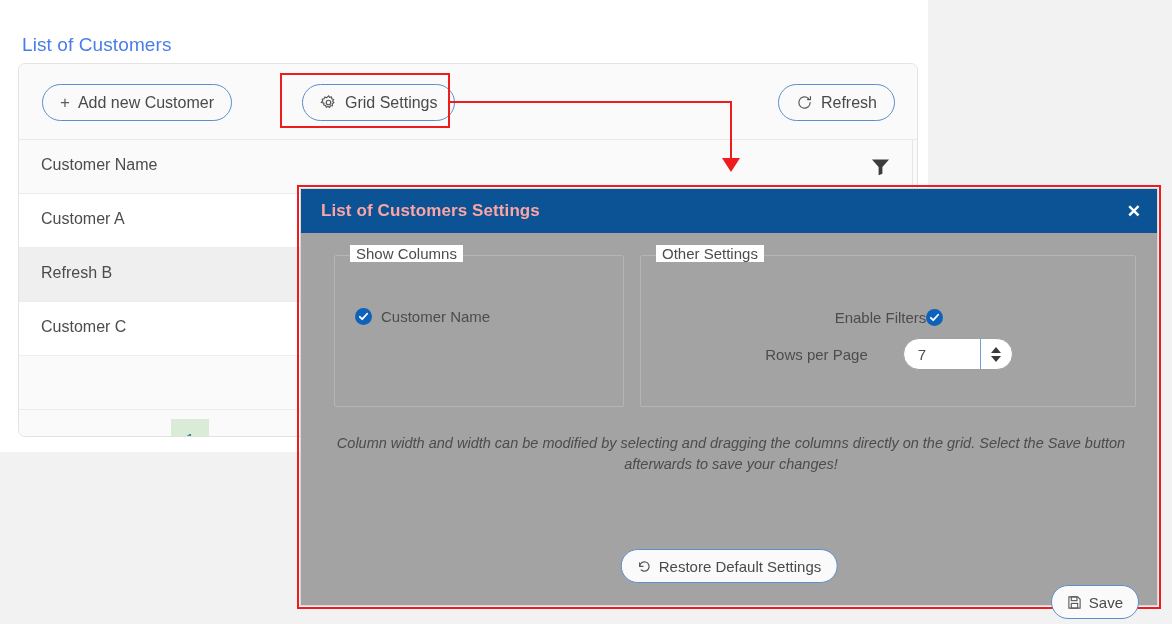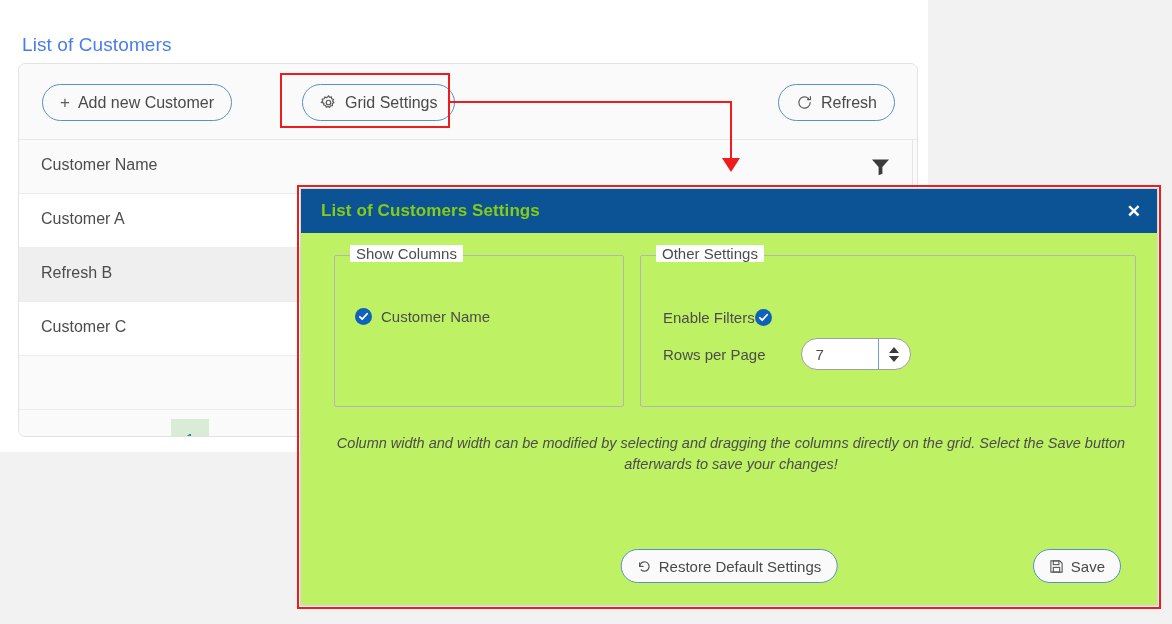--- a/index.html
+++ b/index.html
@@ -118,24 +118,24 @@
     background:#ffffff;
     border:1px solid #d7d7d7;
     display:flex; flex-direction:column;
   }
   #dlg-header {
     height:44px; background:#0b5394;
     display:flex; align-items:center; justify-content:space-between;
     padding:0 16px 0 20px;
     flex:none;
   }
-  #dlg-title { color:#84cc16; font-size:17px; font-weight:bold; letter-spacing:.1px; }
+  #dlg-title { color:#fca5a5; font-size:17px; font-weight:bold; letter-spacing:.1px; }
   #dlg-close { color:#ffffff; font-size:17px; font-weight:bold; cursor:pointer; line-height:1; }
 
-  #dlg-body { flex:1; position:relative; background:#bef264; }
+  #dlg-body { flex:1; position:relative; background:#a3a3a3; }
 
   .fset {
     position:absolute; top:22px; height:152px;
     border:1px solid #b5b5b5;
     border-radius:2px;
   }
   #fset-show { left:31px; width:290px; }
   #fset-other { left:337px; width:496px; }
   .fset .legend {
     position:absolute; top:-11px; left:15px;
@@ -149,21 +149,21 @@
     width:17px; height:17px; border-radius:50%;
     background:#0f62ba;
     display:flex; align-items:center; justify-content:center;
     flex:none; cursor:pointer;
   }
   .chk svg { display:block; }
   .chk-label { font-size:15px; color:#4c4c4c; }
 
   .set-row {
     position:absolute; left:22px; right:20px;
-    display:flex; align-items:center; justify-content:flex-start;
+    display:flex; align-items:center; justify-content:center;
   }
   #row-enable-filters { top:50px; height:22px; }
   #row-rows-per-page { top:82px; height:32px;gap:35px; }
   .set-label { font-size:15px; color:#4c4c4c; }
 
   #spinner {
     width:110px; height:32px;
     border:1px solid #a0a0a0; border-radius:16px;
     background:#ffffff;
     display:flex; align-items:stretch; overflow:hidden;
@@ -195,21 +195,21 @@
   .fbtn {
     position:absolute; top:20px; height:34px;
     border:1px solid #5b8fc9; border-radius:17px;
     background:#fafafa; color:#4a4a4a; font-size:15px;
     display:flex; align-items:center; gap:7px;
     padding:0 15px; cursor:pointer; white-space:nowrap;
     font-family:"Liberation Sans", sans-serif;
   }
   #btn-cancel { left:26px; }
   #btn-restore { left:50%; transform:translateX(-50%); }
-  #btn-save { right:36px; }
+  #btn-save { right:18px;margin-top:36px; }
   .fbtn svg { display:block; }
 </style>
 </head>
 <body>
 
 <div id="page-white"></div>
 
 <div id="page-title">List of Customers</div>
 
 <div id="grid-panel">

